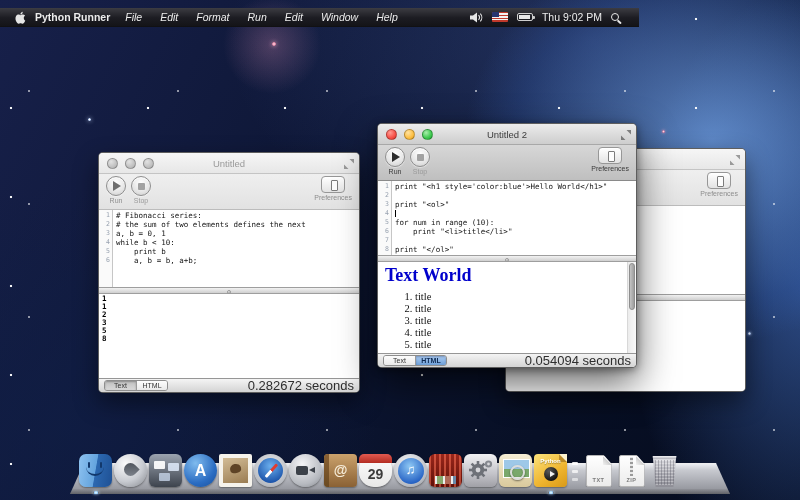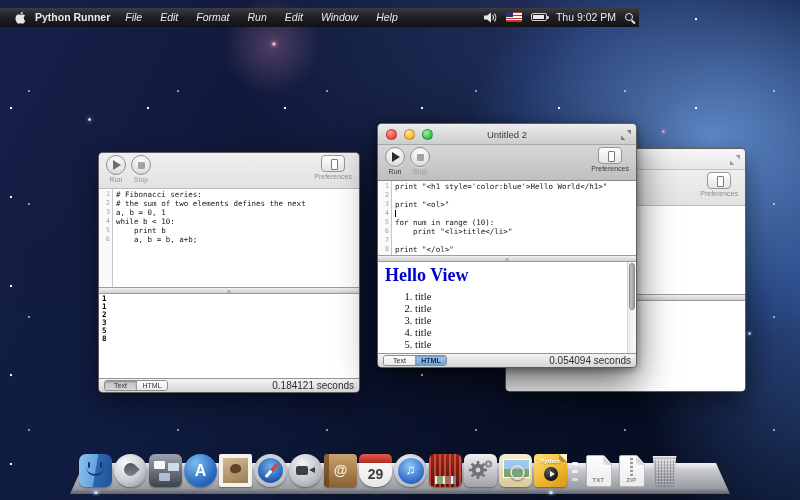--- a/index.html
+++ b/index.html
@@ -31,21 +31,21 @@
   .menubar {
     position:absolute; left:0; top:8px; width:639px; height:19px; z-index:100;
     background:linear-gradient(#3c3c42, #1c1c22 55%, #141418);
     border-bottom:1px solid rgba(0,0,0,.7);
     display:flex; align-items:center; color:#ececec; font-size:10.5px;
   }
   .menubar .apple { margin:0 9px 0 13px; display:flex; }
   .menubar .appname { font-weight:bold; margin-right:6px; }
   .menubar .menus { display:flex;font-style:italic; }
   .menubar .menus span { padding:0 9px; cursor:default; }
-  .menubar .right { margin-left:auto; display:flex; align-items:center; gap:9px; padding-right:2px; }
+  .menubar .right { margin-left:auto; display:flex; align-items:center; gap:9px; padding-right:16px; }
   .flag { width:16px; height:10px; border-radius:1px; position:relative; overflow:hidden;
     background:repeating-linear-gradient(0deg,#c0392b 0 1.5px,#f2f2f2 1.5px 3px); }
   .flag::before { content:""; position:absolute; left:0; top:0; width:7px; height:5px; background:#27356e; }
   .batt { width:16px; height:8px; border:1px solid #cfcfcf; border-radius:2px; position:relative; }
   .batt::before { content:""; position:absolute; left:1px; top:1px; bottom:1px; width:11px; background:#e8e8e8; }
   .batt::after { content:""; position:absolute; right:-3px; top:1.5px; width:2px; height:3px; background:#cfcfcf; border-radius:0 1px 1px 0; }
   .mag { width:8px; height:8px; border:1.5px solid #e8e8e8; border-radius:50%; position:relative; margin-right:4px; }
   .mag::after { content:""; position:absolute; width:5px; height:1.5px; background:#e8e8e8; right:-4px; bottom:-2px; transform:rotate(42deg); border-radius:1px; }
 
   
@@ -113,21 +113,21 @@
     background:linear-gradient(90deg,#c4c4c4,#9e9e9e); border:.5px solid #8e8e8e; }
 
   .bottombar { height:14px; flex:0 0 14px; display:flex; align-items:center; padding:0 5px;
     background:linear-gradient(#f4f4f4,#d4d4d4); border-top:1px solid #969696; }
   .seg { display:flex; height:11px; border:1px solid #8e8e8e; border-radius:3px; overflow:hidden; }
   .seg-btn { width:31px; font-family:inherit; font-size:7px; line-height:10px; text-align:center; color:#333;
     background:linear-gradient(#fdfdfd,#e9e9e9); border:none; padding:0; }
   .seg-btn + .seg-btn { border-left:1px solid #9a9a9a; }
   .seg-btn.sel-gray { background:linear-gradient(#c0c0c0,#d9d9d9); box-shadow:inset 0 1px 2px rgba(0,0,0,.28); }
   .seg-btn.sel-blue { background:linear-gradient(#aecdf2,#6d9fd8); box-shadow:inset 0 1px 2px rgba(0,20,60,.3); color:#0e2a52; font-weight:bold; }
-  .elapsed { margin-left:auto; font-size:10px; color:#2e2e2e; }
+  .elapsed { margin-left:auto; font-size:13px; color:#2e2e2e; }
 
   .w1 { left:98px; top:152px; width:262px; height:241px; z-index:20; }
   .w2 { left:377px; top:123px; width:260px; height:245px; }
   .w3 { left:505px; top:148px; width:241px; height:244px; z-index:10; }
 
   
   .dock { position:absolute; left:0; bottom:0; width:800px; height:58px; z-index:90; }
   .shelf { position:absolute; left:70px; bottom:6px; width:660px; height:31px;
     background:linear-gradient(#eceef2, #c6c8ce 22%, #a9abb2 60%, #8b8d94);
     clip-path:polygon(14px 0, 646px 0, 660px 31px, 0 31px);
@@ -306,20 +306,31 @@
   <div class="code-pane">
       <div class="gutter"></div>
     </div>
   <div class="splitter">
       <span class="dimple"></span>
     </div>
   <div class="out-pane"></div>
 </div>
 
 <div class="window w1 w-back inactive">
+  <div class="titlebar">
+    <div class="traffic">
+      <span class="tl off"></span>
+      <span class="tl off"></span>
+      <span class="tl off"></span>
+    </div>
+    <div class="title">Untitled</div>
+    <svg class="expand" width="10" height="10" viewBox="0 0 10 10">
+        <path fill="#777" d="M10 0H5.5L10 4.5zM0 10V5.5L4.5 10z"></path>
+      </svg>
+  </div>
   <div class="toolbar">
     <div class="tb-btn">
       <span class="circ">
           <span class="play"></span>
         </span>
       <span class="tb-label">Run</span>
     </div>
     <div class="tb-btn disabled">
       <span class="circ">
           <span class="stopsq"></span>
@@ -374,21 +385,21 @@
       <div class="out-ln">2</div>
       <div class="out-ln">3</div>
       <div class="out-ln">5</div>
       <div class="out-ln">8</div>
     </div>
   <div class="bottombar">
     <div class="seg">
       <button class="seg-btn sel-gray">Text</button>
       <button class="seg-btn">HTML</button>
     </div>
-    <div class="elapsed">0.184121 seconds</div>
+    <div class="elapsed">0.282672 seconds</div>
   </div>
 </div>
 
 <div class="window w2 w-front">
   <div class="titlebar">
     <div class="traffic">
       <span class="tl red"></span>
       <span class="tl yel"></span>
       <span class="tl grn"></span>
     </div>
@@ -455,21 +466,21 @@
 
       <div class="code-row">
         <span class="ln">8</span>
         <span class="cl">print "&lt;/ol&gt;"</span>
       </div>
     </div>
   <div class="splitter">
       <span class="dimple"></span>
     </div>
   <div class="out-pane">
-    <div class="html-h1">Hello View</div>
+    <div class="html-h1">Text World</div>
     <ol class="html-ol">
 
     <li>title</li>
         <li>title</li>
         <li>title</li>
         <li>title</li>
         <li>title</li>
         <li>title</li>
       </ol>
     <div class="scrollbar">

